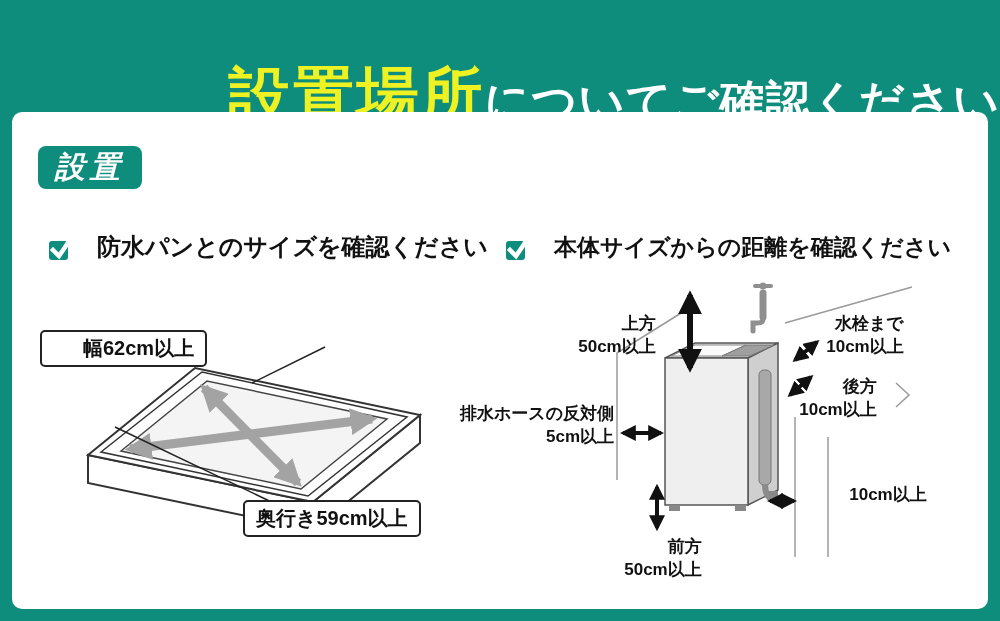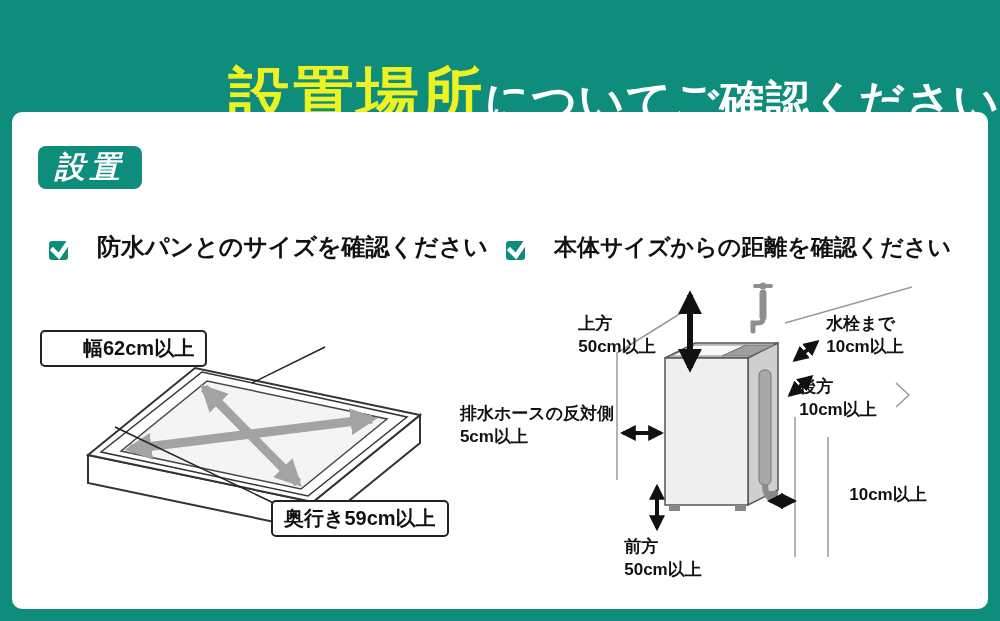--- a/index.html
+++ b/index.html
@@ -37,21 +37,21 @@
   .diagram{position:absolute;}
   #d-left{left:18px;top:188px;width:420px;height:262px;}
   #d-right{left:438px;top:153px;width:545px;height:335px;}
   .diagram svg{position:absolute;left:0;top:0;}
   .lbl-box{
     position:absolute;background:#fff;border:2px solid #222;border-radius:5px;
     font-size:20px;font-weight:700;padding:3px 11px;white-space:nowrap;
   }
   .rlbl{
     position:absolute;transform:translateX(-50%);
-    font-size:17px;font-weight:700;line-height:23px;text-align:left;
+    font-size:17px;font-weight:700;line-height:23px;text-align:right;
     color:#111;white-space:nowrap;
   }
   .rlbl span{display:block;}
 </style>
 </head>
 <body>
 
 <div class="banner">
   <span class="banner-highlight">設置場所</span>
   <span class="banner-rest">についてご確認ください</span>
@@ -92,21 +92,21 @@
       <polygon points="71,152 172,72 377,117 278,196" fill="none" stroke="#333" stroke-width="1.5"></polygon>
       <polygon points="91,151 177,81 357,119 271,189" fill="#f4f4f4" stroke="#444" stroke-width="1.5"></polygon>
 
       <line x1="100" y1="149" x2="342" y2="119" stroke="#a3a3a3" stroke-width="9" marker-start="url(#mg)" marker-end="url(#mg)"></line>
       <line x1="174" y1="88" x2="268" y2="183" stroke="#a3a3a3" stroke-width="9" marker-start="url(#mg)" marker-end="url(#mg)"></line>
 
       <line x1="295" y1="47" x2="222" y2="83" stroke="#222" stroke-width="1.5"></line>
       <line x1="250" y1="206" x2="85" y2="127" stroke="#222" stroke-width="1.5"></line>
     </svg>
     <div class="lbl-box" style="left:10px;top:30px;padding-left:41px;">幅62cm以上</div>
-    <div class="lbl-box" style="left:213px;top:200px;margin-left:28px;">奥行き59cm以上</div>
+    <div class="lbl-box" style="left:213px;top:200px;">奥行き59cm以上</div>
   </div>
 
   <div class="diagram" id="d-right">
     <svg width="545" height="335" viewBox="0 0 545 335">
       <defs>
         <marker id="mb" viewBox="0 0 4 4" markerWidth="4" markerHeight="4" refX="3.2" refY="2" orient="auto-start-reverse">
           <path d="M0,0L4,2L0,4z" fill="#111"></path>
         </marker>
       </defs>
 

